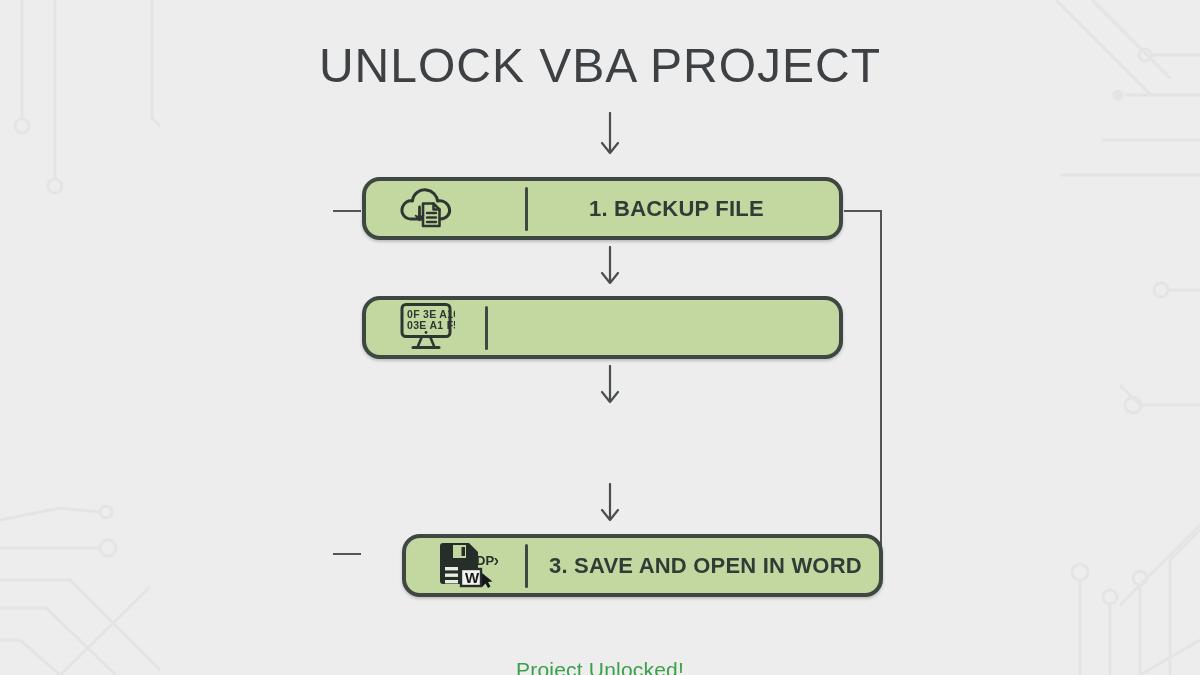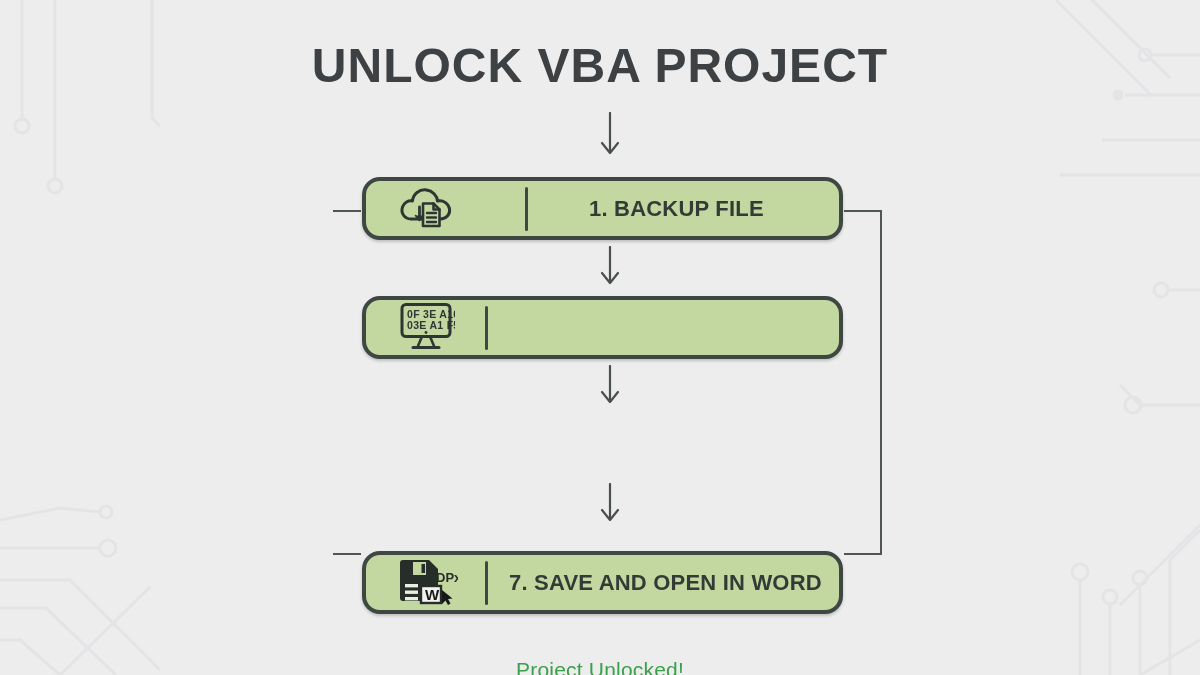--- a/index.html
+++ b/index.html
@@ -4,38 +4,38 @@
 <style>
   html,body{margin:0;padding:0;}
   .stage{
     position:relative;width:1200px;height:675px;overflow:hidden;
     background:#ededee;
     font-family:"Liberation Sans",sans-serif;
   }
   .circuit{position:absolute;inset:0;pointer-events:none;}
   .page-title{
     position:absolute;top:38px;left:0;width:100%;text-align:center;
-    font-size:48px;font-weight:bold;letter-spacing:1px;color:#3d4144;
+    font-size:48px;font-weight:normal;letter-spacing:1px;color:#3d4144;
     white-space:nowrap;
   }
   .v-arrow{position:absolute;left:598px;}
   .bracket{position:absolute;top:210px;height:341px;}
   .bracket.left{left:333px;width:28px;border-left:2px solid #50555
 6;border-top:2px solid #505556;border-bottom:2px solid #505556;}
   .bracket.right{left:844px;width:36px;border-right:2px solid #505556;border-top:2px solid #505556;border-bottom:2px solid #505556;}
   .step{
     position:absolute;left:362px;width:481px;height:63px;box-sizing:border-box;
     background:#c3d8a0;border:4px solid #3e4741;border-radius:18px;
     display:flex;align-items:center;
     box-shadow:0 2px 3px rgba(50,60,50,.25);
   }
   .step.s1{top:177px;gap:40px;}
   .step.s2{top:296px;}
   .step.s3{top:415px;}
-  .step.s4{top:551px;}
+  .step.s4{top:534px;margin-left:40px;}
   .step .icon-wrap{width:119px;display:flex;justify-content:center;align-items:center;}
   .step .divider{width:3px;height:44px;background:#3e4741;border-radius:2px;}
   .step .label{
     margin-left:21px;font-size:22px;font-weight:bold;color:#333b36;
     letter-spacing:.2px;white-space:nowrap;
   }
   .result{
     position:absolute;top:614px;left:0;width:100%;text-align:center;
     font-size:21px;font-weight:normal;color:#3ba04a;letter-spacing:.2px;margin-top:44px;
   }
@@ -151,18 +151,18 @@
         <rect x="11" y="28" width="13" height="3.4" fill="#e9efe0"></rect>
         <rect x="11" y="34.5" width="13" height="3.4" fill="#e9efe0"></rect>
         <rect x="11" y="41" width="13" height="3.4" fill="#e9efe0"></rect>
         <text x="42" y="26" font-size="13" font-weight="bold" fill="#272e29">DPx</text>
         <rect x="27" y="30" width="20" height="17" fill="#f3f4ef" stroke="#272e29" stroke-width="2.4"></rect>
         <text x="31" y="44" font-size="15" font-weight="bold" fill="#15191a">W</text>
         <path d="M48 34 V48 L51.5 44.5 L54 49 L56.5 47.5 L54 43 L58.5 42.5 Z" fill="#15191a"></path>
       </svg>
     </div>
     <div class="divider"></div>
-    <div class="label">7. SAVE AND OPEN IN WORD</div>
+    <div class="label">3. SAVE AND OPEN IN WORD</div>
   </div>
 
   <div class="result">Project Unlocked!</div>
 
 </div>
 
 </body></html>

